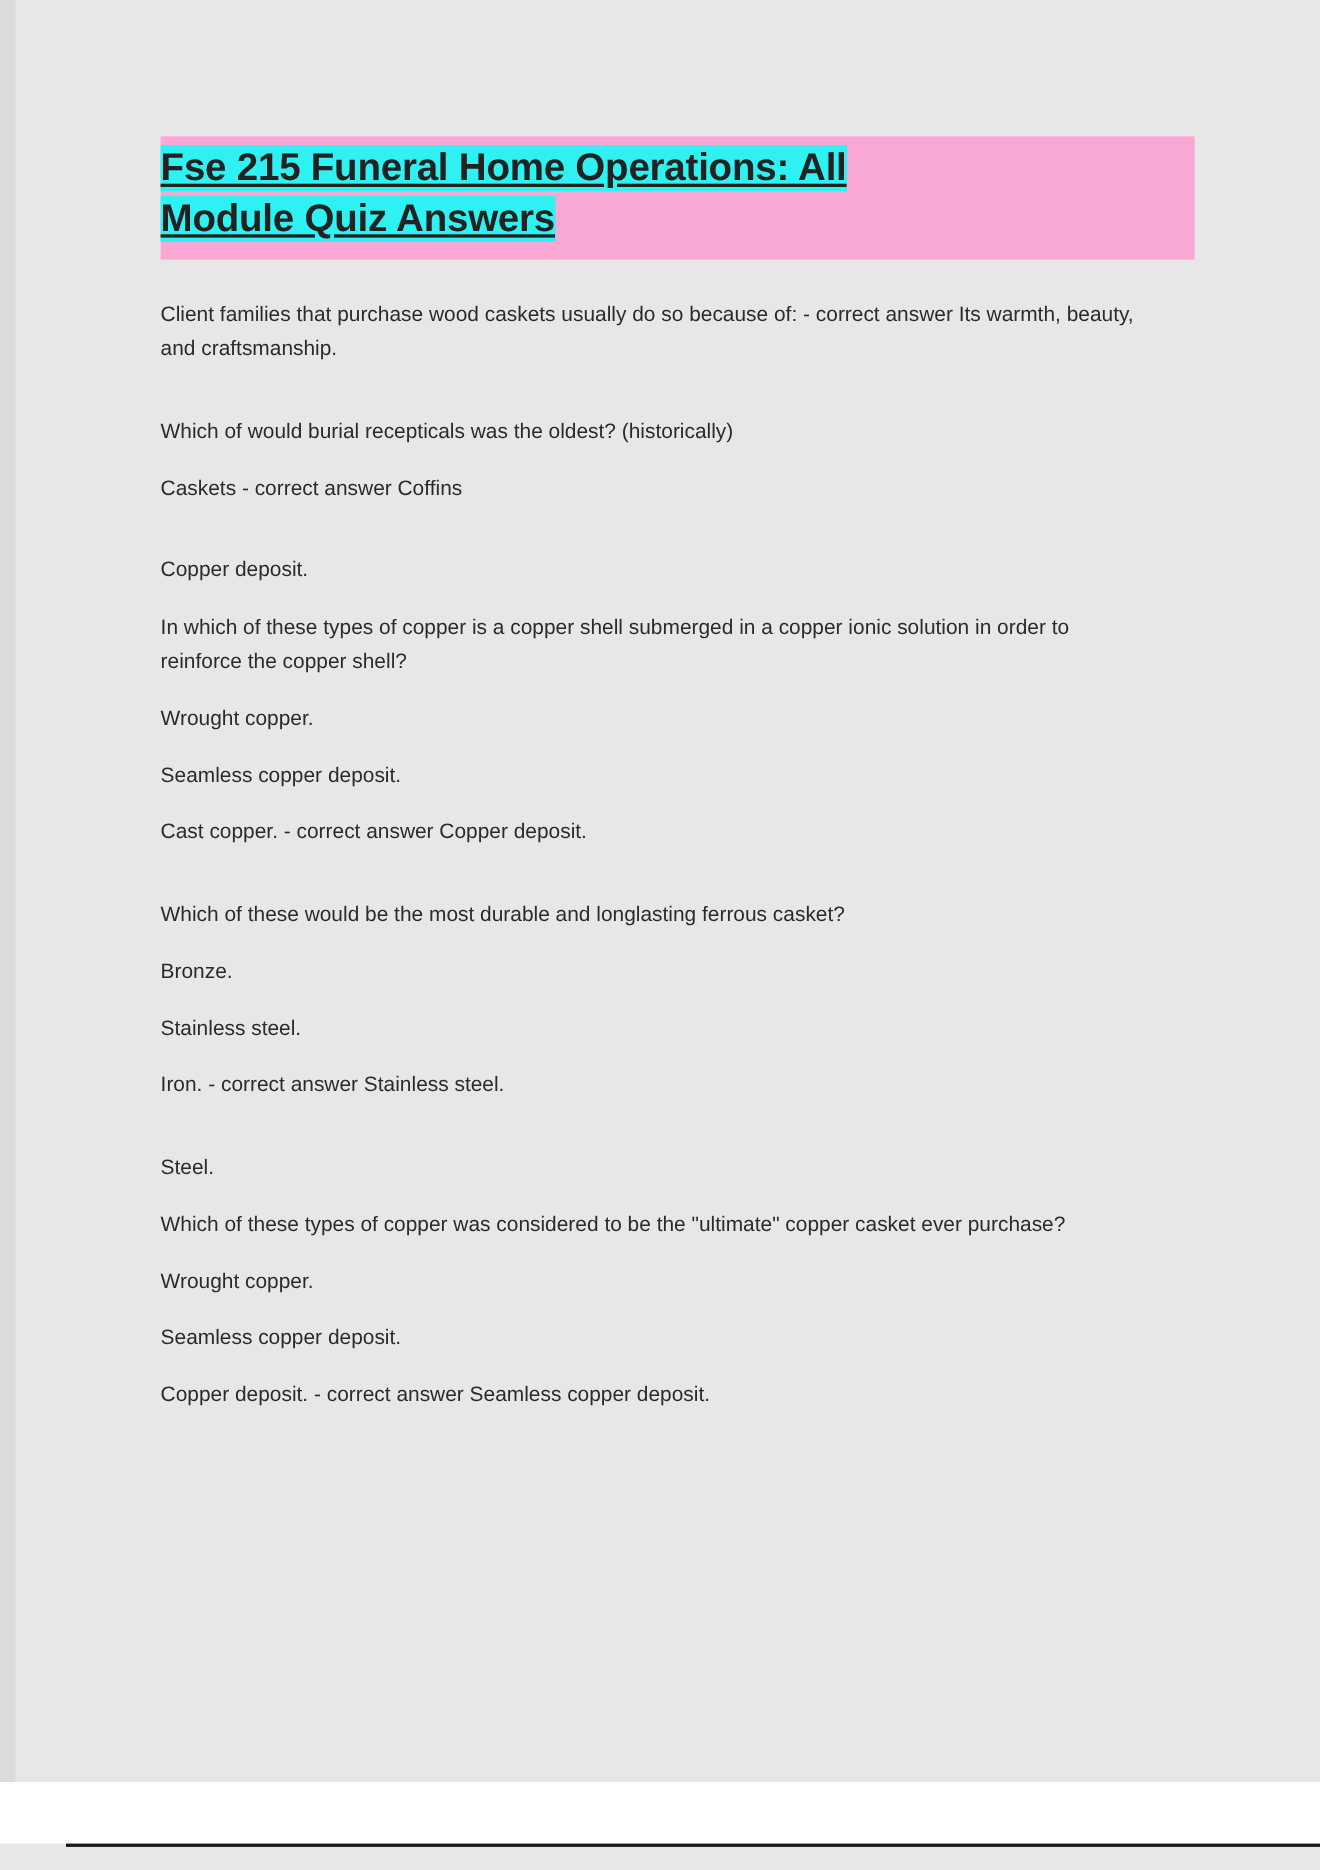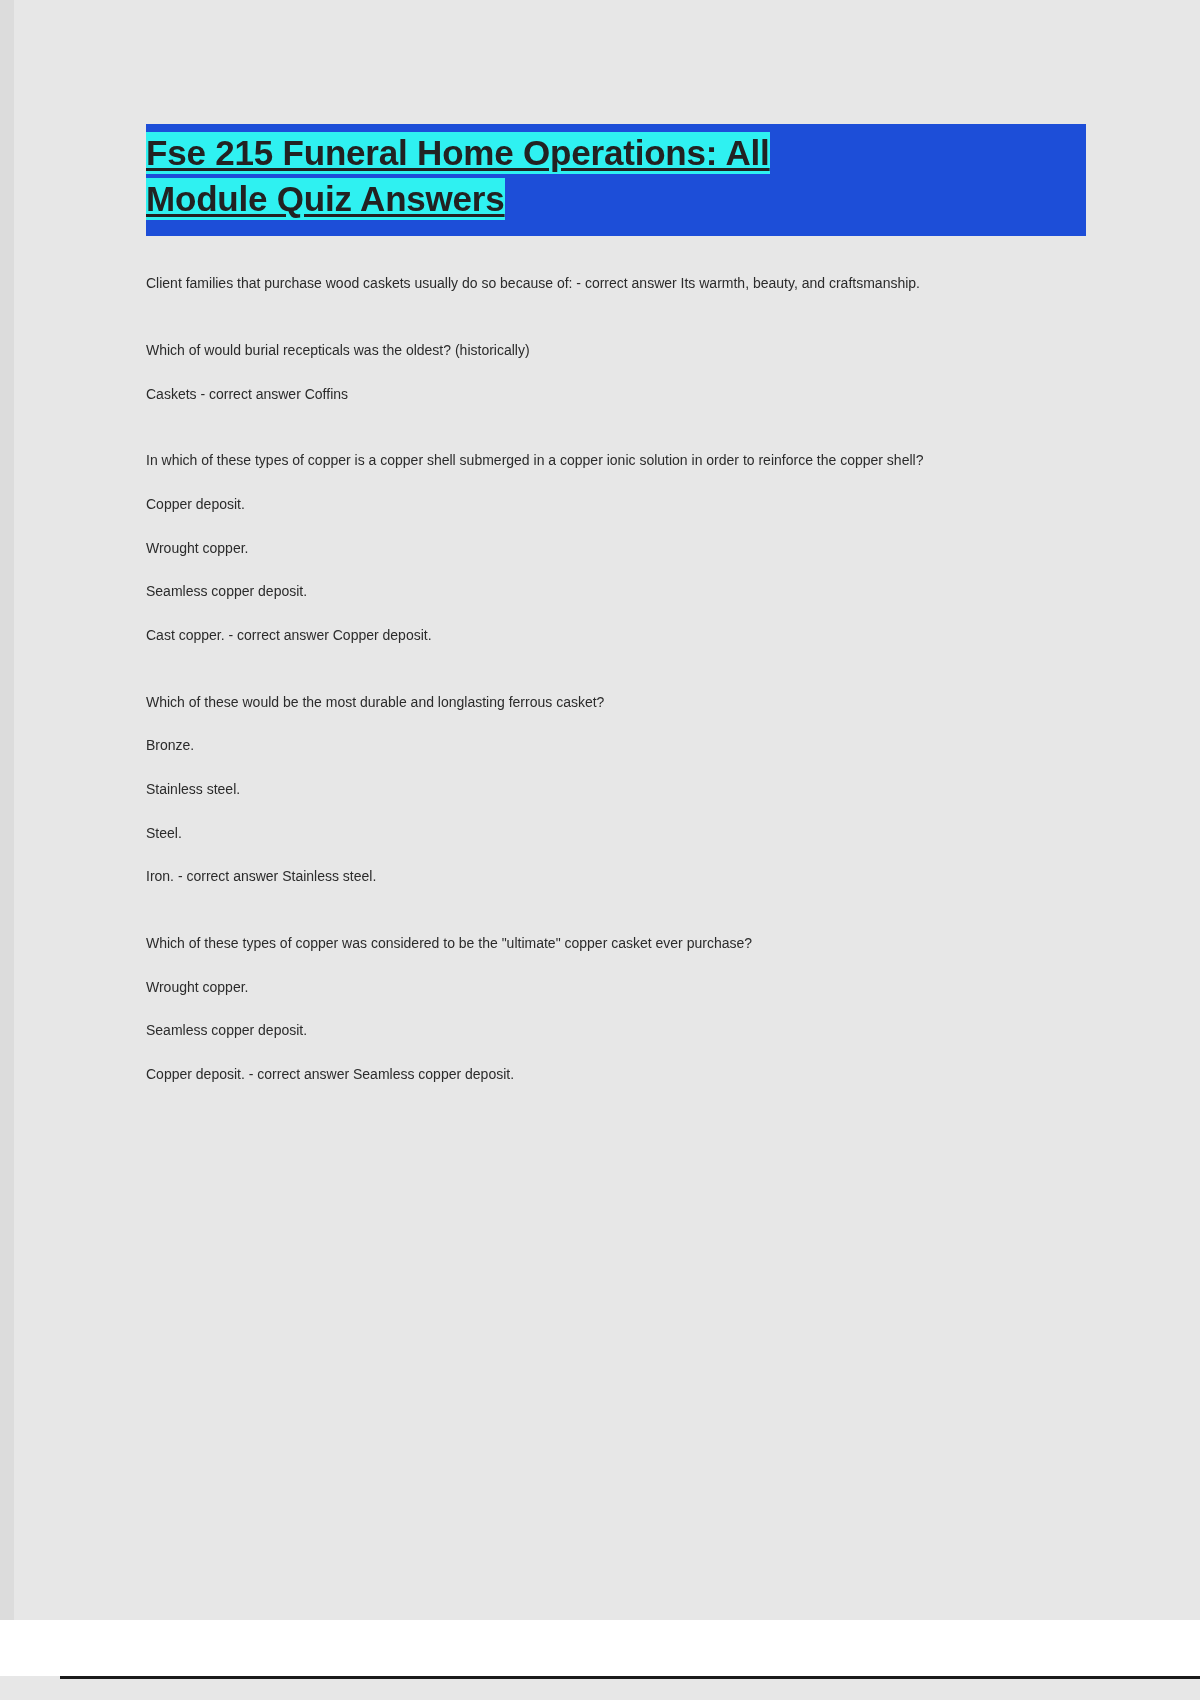--- a/index.html
+++ b/index.html
@@ -44,21 +44,21 @@
     height: 3px;
     background: #1a1a1a;
   }
   .content {
     position: absolute;
     left: 146px;
     top: 124px;
     width: 940px;
   }
   .title-block {
-    background: #1d4ed8;
+    background: #f9a8d4;
     padding: 6px 0 14px 0;
     width: 940px;
     box-sizing: border-box;
   }
   .doc-title {
     font-size: 35px;
     font-weight: bold;
     line-height: 1.32;
     color: #222222;
     margin: 0;
@@ -71,21 +71,21 @@
     text-decoration-color: #222222;
     text-underline-offset: 3px;
     box-decoration-break: clone;
     -webkit-box-decoration-break: clone;
     padding: 1px 0 2px 0;
   }
   .body-text {
     margin-top: 36px;
   }
   p.line {
-    font-size: 14px;
+    font-size: 19px;
     line-height: 1.62;
     color: #2b2b2b;
     margin: 0 0 20px 0;
     max-width: 890px;
   }
   p.line.gap {
     margin-bottom: 44px;
   }
   p.line.tight {
     margin-bottom: 21px;
@@ -114,33 +114,33 @@
       <div>
         <p class="line gap">Client families that purchase wood caskets usually do so because of: - correct answer Its warmth, beauty, and craftsmanship.</p>
       </div>
 
       <div>
         <p class="line tight">Which of would burial recepticals was the oldest? (historically)</p>
         <p class="line gap">Caskets - correct answer Coffins</p>
       </div>
 
       <div>
+        <p class="line tight">Copper deposit.</p>
         <p class="line tight">In which of these types of copper is a copper shell submerged in a copper ionic solution in order to reinforce the copper shell?</p>
-        <p class="line tight">Copper deposit.</p>
         <p class="line tight">Wrought copper.</p>
         <p class="line tight">Seamless copper deposit.</p>
         <p class="line gap">Cast copper. - correct answer Copper deposit.</p>
       </div>
 
       <div>
         <p class="line tight">Which of these would be the most durable and longlasting ferrous casket?</p>
         <p class="line tight">Bronze.</p>
         <p class="line tight">Stainless steel.</p>
+        <p class="line gap">Iron. - correct answer Stainless steel.</p>
         <p class="line tight">Steel.</p>
-        <p class="line gap">Iron. - correct answer Stainless steel.</p>
       </div>
 
       <div>
         <p class="line tight">Which of these types of copper was considered to be the "ultimate" copper casket ever purchase?</p>
         <p class="line tight">Wrought copper.</p>
         <p class="line tight">Seamless copper deposit.</p>
         <p class="line tight">Copper deposit. - correct answer Seamless copper deposit.</p>
       </div>
 
     </div>

